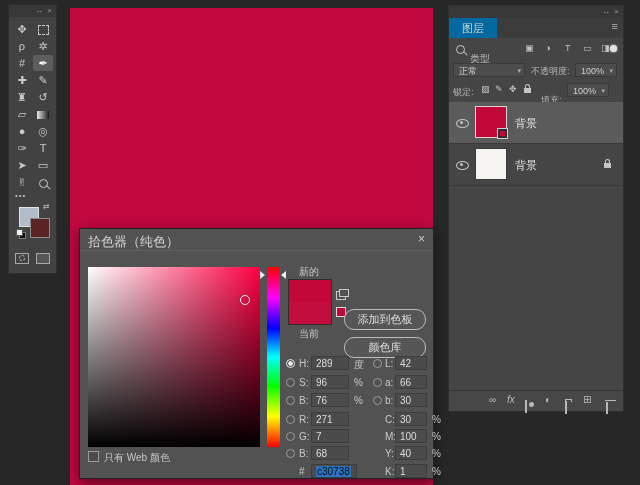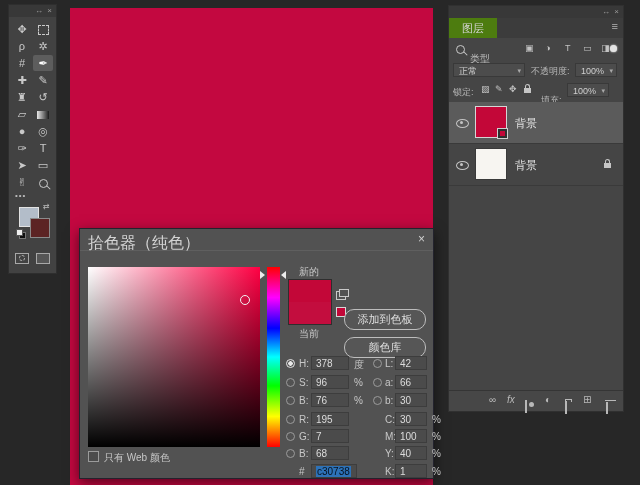--- a/index.html
+++ b/index.html
@@ -29,21 +29,21 @@
   #default-colors .b{position:absolute;left:3px;top:3px;width:5px;height:5px;background:#111;border:1px solid #777;}
   .i-qmask{width:12px;height:9px;border:1px solid #a8a8a8;position:relative;}
   .i-qmask::after{content:'';position:absolute;left:3px;top:1px;width:4px;height:4px;border:1px dashed #a8a8a8;border-radius:50%;}
   .i-screen{width:12px;height:9px;border:1px solid #a8a8a8;background:#565656;}
   
   #canvas{left:70px;top:8px;width:363px;height:477px;}
   
   #picker{left:79px;top:228px;width:353px;height:249px;background:#525252;border:1px solid #23232d;
           box-shadow:0 4px 12px rgba(0,0,0,.55);}
   #picker .titlebar{position:absolute;left:0;top:0;width:100%;height:21px;border-bottom:1px solid #5f5f5f;}
-  #picker .title{position:absolute;left:8px;top:4px;font-size:16px;color:#d2d2d2;}
+  #picker .title{position:absolute;left:8px;top:4px;font-size:13px;color:#d2d2d2;}
   #picker .close{position:absolute;right:8px;top:3px;font-size:12px;color:#cfcfcf;cursor:default;}
   #colorfield{position:absolute;left:8px;top:38px;width:172px;height:180px;
       background:linear-gradient(to top,#000,rgba(0,0,0,0)),linear-gradient(to right,#fff,#ff0043);}
   #field-marker{position:absolute;left:152px;top:28px;width:8px;height:8px;border:1.5px solid #f2f2f2;border-radius:50%;}
   #huebar{position:absolute;left:187px;top:38px;width:13px;height:180px;
       background:linear-gradient(to bottom,#ff0000 0%,#ff00ff 17%,#0000ff 34%,#00ffff 50%,#00ff00 66%,#ffff00 83%,#ff0000 100%);}
   #hue-arrow-l{position:absolute;left:180px;top:42px;width:0;height:0;
       border-top:4px solid transparent;border-bottom:4px solid transparent;border-left:5px solid #ececec;}
   #hue-arrow-r{position:absolute;left:201px;top:42px;width:0;height:0;
       border-top:4px solid transparent;border-bottom:4px solid transparent;border-right:5px solid #ececec;}
@@ -63,21 +63,21 @@
           font-size:10px;color:#dcdcdc;padding:1px 0 0 4px;box-sizing:border-box;}
   .punit{position:absolute;top:1px;}
   #hex-field .hl{background:#2d72b8;color:#07121f;padding:0 1px;}
   #webonly{position:absolute;left:8px;top:222px;font-size:10px;color:#c8c8c8;}
   #webonly .cb{display:inline-block;width:9px;height:9px;border:1px solid #9b9b9b;background:#4b4b4b;vertical-align:-1px;margin-right:5px;}
   
   #layers{left:448px;top:5px;width:174px;height:405px;background:#454545;border:1px solid #303030;}
   #layers .hdr{position:absolute;left:0;top:0;width:100%;height:12px;background:#383838;
                font-size:8px;color:#9a9a9a;text-align:right;line-height:12px;padding-right:3px;box-sizing:border-box;letter-spacing:1px;}
   #tabrow{position:absolute;left:0;top:12px;width:100%;height:20px;background:#3c3c3c;}
-  #layers-tab{position:absolute;left:0;top:0;width:48px;height:20px;background:#4d7c0f;
+  #layers-tab{position:absolute;left:0;top:0;width:48px;height:20px;background:#0369a1;
               font-size:11px;color:#d5d5d5;text-align:center;line-height:20px;}
   #panel-menu{position:absolute;right:5px;top:2px;font-size:11px;color:#b5b5b5;}
   #filterrow{position:absolute;left:0;top:34px;width:100%;height:20px;font-size:10px;color:#b9b9b9;}
   #filterrow .ficon{position:absolute;top:3px;font-size:9px;color:#c3c3c3;}
   #filter-toggle{position:absolute;right:6px;top:5px;width:7px;height:7px;border-radius:50%;background:#e4e4e4;box-shadow:0 0 2px #fff;}
   #blendrow{position:absolute;left:0;top:56px;width:100%;height:18px;font-size:9px;color:#b9b9b9;}
   .selbox{position:absolute;height:14px;background:#4c4c4c;border:1px solid #393939;font-size:9px;color:#cfcfcf;
           line-height:14px;padding-left:5px;box-sizing:border-box;}
   .selbox .dd{position:absolute;right:3px;top:0;font-size:7px;color:#aaa;}
   #lockrow{position:absolute;left:0;top:76px;width:100%;height:18px;font-size:9px;color:#b9b9b9;}
@@ -169,21 +169,21 @@
     <div class="swlabel" style="left:207px;top:98px">当前</div>
     <div class="i-cube" style="left:256px;top:62px"></div>
     <div id="gamut-swatch" style="left: 256px; top: 78px; background: rgb(195, 7, 56);"></div>
 
     <div class="pbtn" style="top:80px">添加到色板</div>
     <div class="pbtn" style="top:108px">颜色库</div>
 
     <div class="prow" style="left:0;top:128px;width:353px">
       <span class="radio sel" style="left:206px"></span>
       <span class="plabel" style="left:219px">H:</span>
-      <span class="pfield" style="left:231px">378</span>
+      <span class="pfield" style="left:231px">289</span>
       <span class="punit" style="left:274px">度</span>
       <span class="radio" style="left:293px"></span>
       <span class="plabel" style="left:305px">L:</span>
       <span class="pfield" style="left:315px;width:32px">42</span>
     </div>
     <div class="prow" style="left:0;top:147px;width:353px">
       <span class="radio" style="left:206px"></span>
       <span class="plabel" style="left:219px">S:</span>
       <span class="pfield" style="left:231px">96</span>
       <span class="punit" style="left:274px">%</span>
@@ -196,21 +196,21 @@
       <span class="plabel" style="left:219px">B:</span>
       <span class="pfield" style="left:231px">76</span>
       <span class="punit" style="left:274px">%</span>
       <span class="radio" style="left:293px"></span>
       <span class="plabel" style="left:305px">b:</span>
       <span class="pfield" style="left:315px;width:32px">30</span>
     </div>
     <div class="prow" style="left:0;top:184px;width:353px">
       <span class="radio" style="left:206px"></span>
       <span class="plabel" style="left:219px">R:</span>
-      <span class="pfield" style="left:231px">195</span>
+      <span class="pfield" style="left:231px">271</span>
       <span class="plabel" style="left:305px">C:</span>
       <span class="pfield" style="left:315px;width:32px">30</span>
       <span class="punit" style="left:352px">%</span>
     </div>
     <div class="prow" style="left:0;top:201px;width:353px">
       <span class="radio" style="left:206px"></span>
       <span class="plabel" style="left:219px">G:</span>
       <span class="pfield" style="left:231px">7</span>
       <span class="plabel" style="left:305px">M:</span>
       <span class="pfield" style="left:315px;width:32px">100</span>

